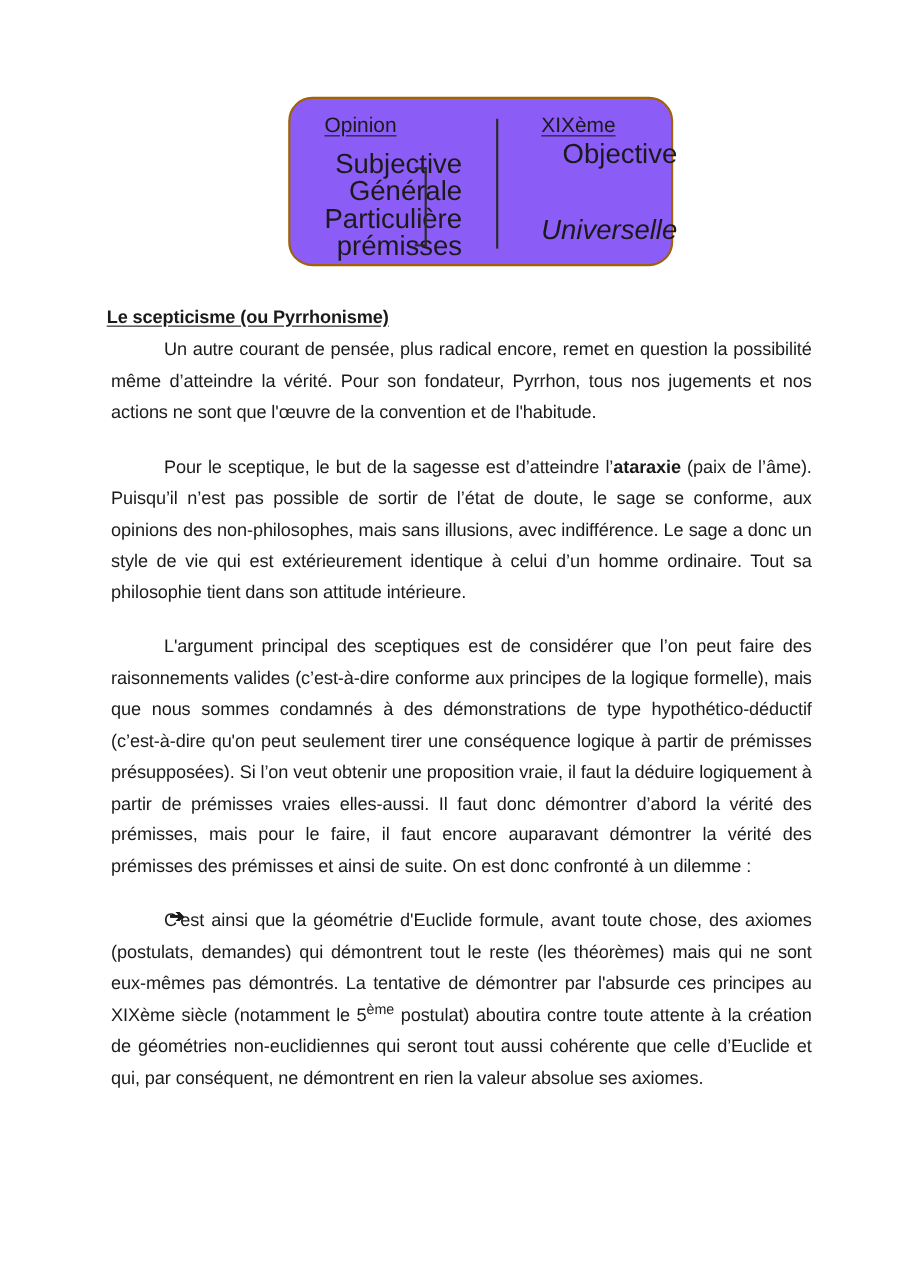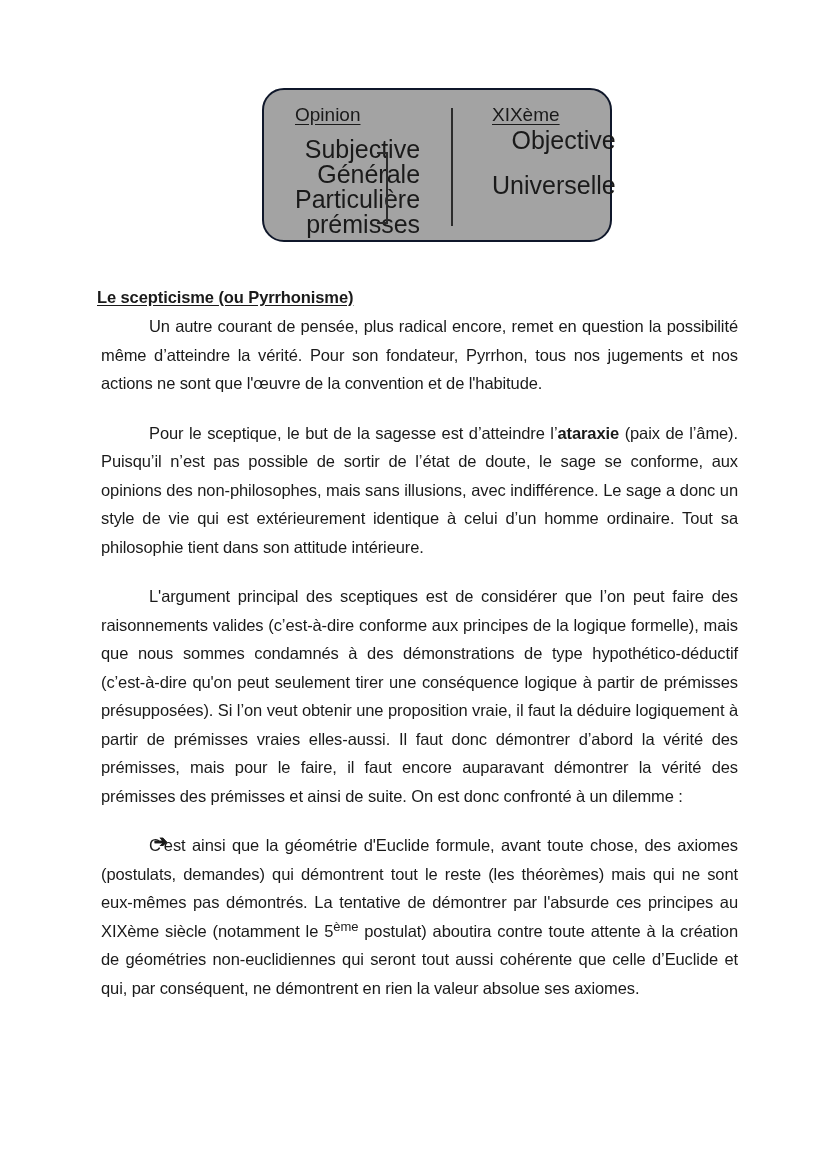--- a/index.html
+++ b/index.html
@@ -17,23 +17,23 @@
   }
 
   
   #diagram-box {
     position: absolute;
     left: 262px;
     top: 88px;
     width: 350px;
     height: 154px;
     box-sizing: border-box;
-    border: 2px solid #0f172a;
+    border: 2px solid #a16207;
     border-radius: 22px;
-    background: #a3a3a3;
+    background: #8b5cf6;
   }
   #diagram-inner {
     position: relative;
     width: 100%;
     height: 100%;
   }
   .dia-col {
     position: absolute;
     top: 12px;
   }
@@ -48,21 +48,21 @@
     white-space: nowrap;
   }
   .dia-item {
     font-size: 25px;
     line-height: 25px;
     white-space: nowrap;
     text-align: right;
   }
   #dia-subjective { margin-top: 10px; }
   #dia-objective  { margin-top: 1px; }
-  #dia-universelle{ margin-top: 20px; }
+  #dia-universelle{ margin-top: 44px; font-style: italic; }
 
   
   #dia-divider {
     position: absolute;
     left: 187px;
     top: 18px;
     width: 0;
     height: 118px;
     border-left: 2px solid #2b2b2b;
   }
@@ -76,21 +76,21 @@
     height: 72px;
     box-sizing: border-box;
     border: 2px solid #2b2b2b;
     border-left: none;
   }
 
   
   #doc-body {
     position: absolute;
     left: 97px;
-    top: 286px;
+    top: 278px;
     width: 645px;
   }
 
   #section-heading {
     font-size: 16.5px;
     font-weight: bold;
     text-decoration: underline;
     text-underline-offset: 2px;
     line-height: 22px;
     margin: 0 0 0 0;

